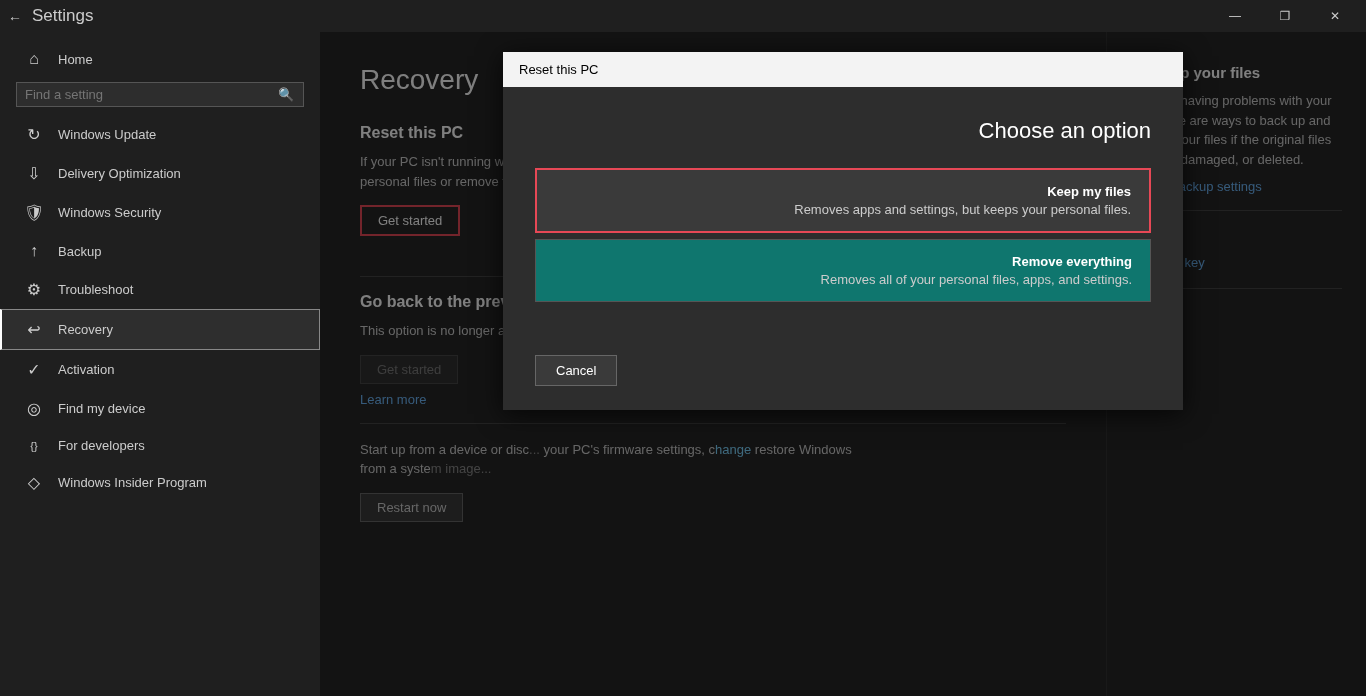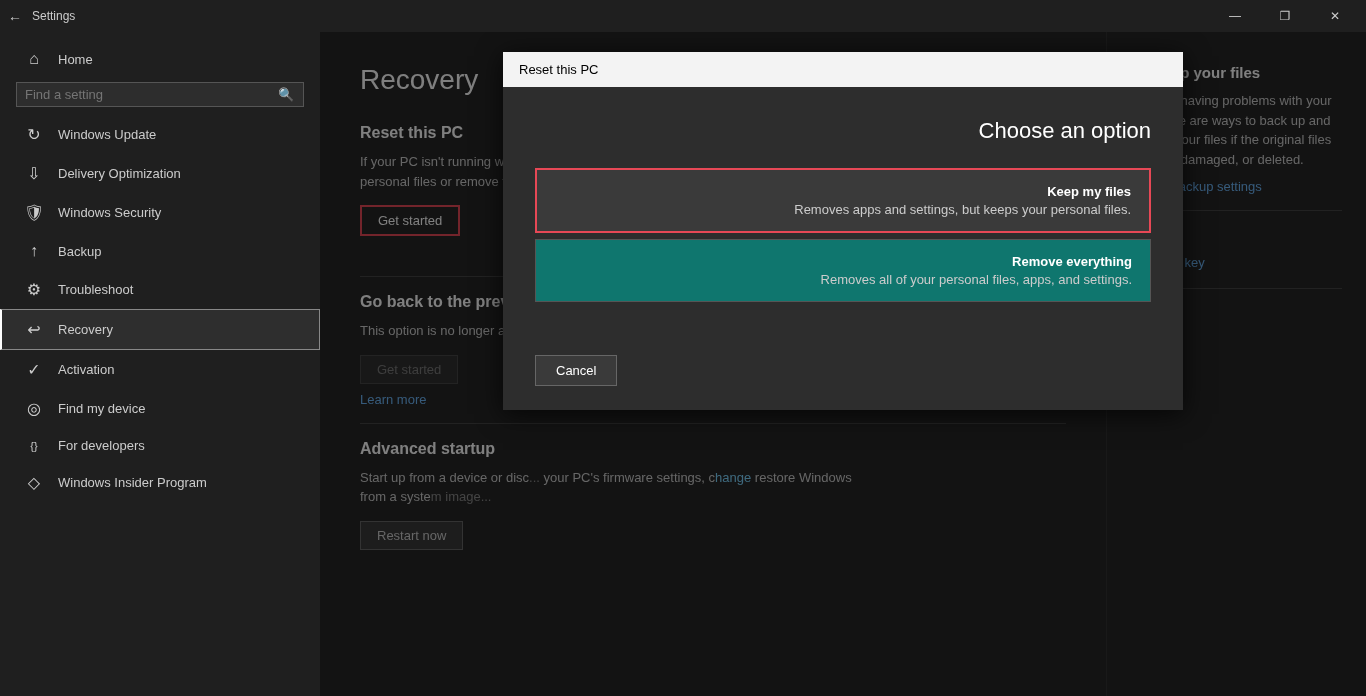--- a/index.html
+++ b/index.html
@@ -26,21 +26,21 @@
     .title-bar-back {
       color: #aaa;
       font-size: 14px;
       margin-right: 10px;
       cursor: pointer;
       background: none;
       border: none;
       color: #ccc;
     }
     .title-bar-title {
-      font-size: 12px;
+      font-size: 17px;
       color: #ccc;
       flex: 1;
     }
     .title-bar-controls {
       display: flex;
       gap: 4px;
     }
     .title-bar-btn {
       background: none;
       border: none;
@@ -355,21 +355,20 @@
         <p class="section-desc">This option is no longer availa<span style="color:#555">ble because the PC was upgraded</span> more than 10 days ago.</p>
         <button class="btn-secondary" disabled="" style="opacity:0.5;cursor:not-allowed;">Get started</button>
         <div style="margin-top:-16px; margin-bottom:16px;">
           <a class="right-panel-link" href="#">Learn more</a>
         </div>
       </div>
 
       <hr class="section-divider">
 
       <div>
-        <h2 class="section-title">Advanced startup</h2>
         <p class="section-desc">Start up from a device or disc<span style="color:#888">...</span> your PC's firmware settings, c<span style="color:#7dd3fc">hange</span> restore Windows from a syste<span style="color:#888">m image...</span></p>
         <button class="btn-secondary">Restart now</button>
       </div>
     </div>
 
     <div class="right-panel">
       <h3 class="right-panel-title">Back up your files</h3>
       <p class="right-panel-desc">If you're having problems with your PC, there are ways to back up and restore your files if the original files are lost, damaged, or deleted.</p>
       <a class="right-panel-link" href="#">Check backup settings</a>
       <div style="margin-top:16px; border-top:1px solid #444; padding-top:16px;">

